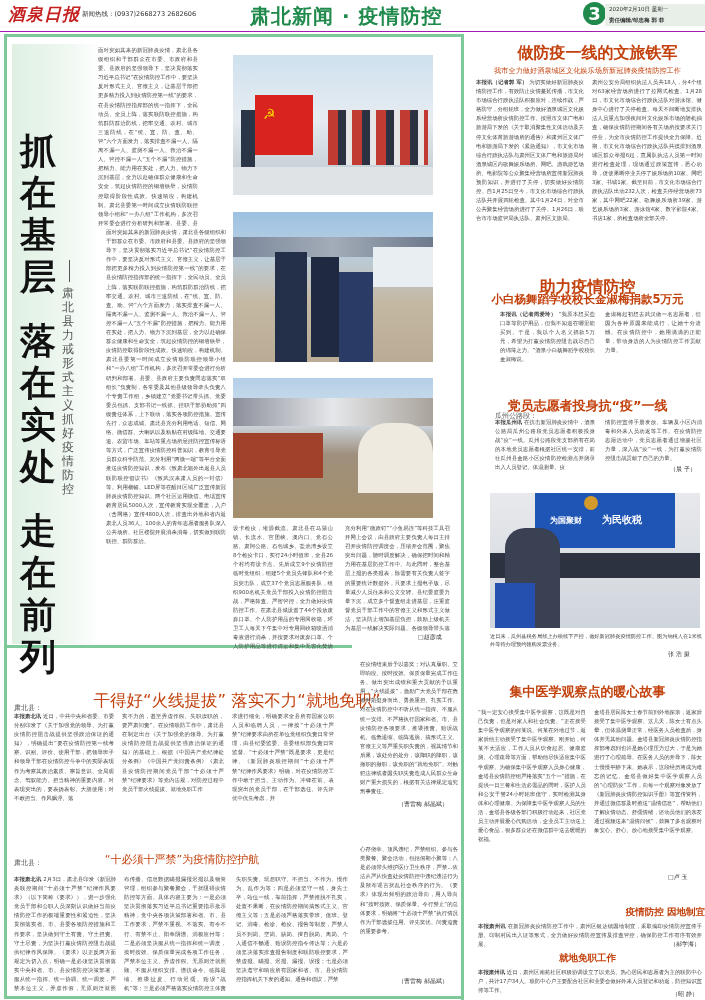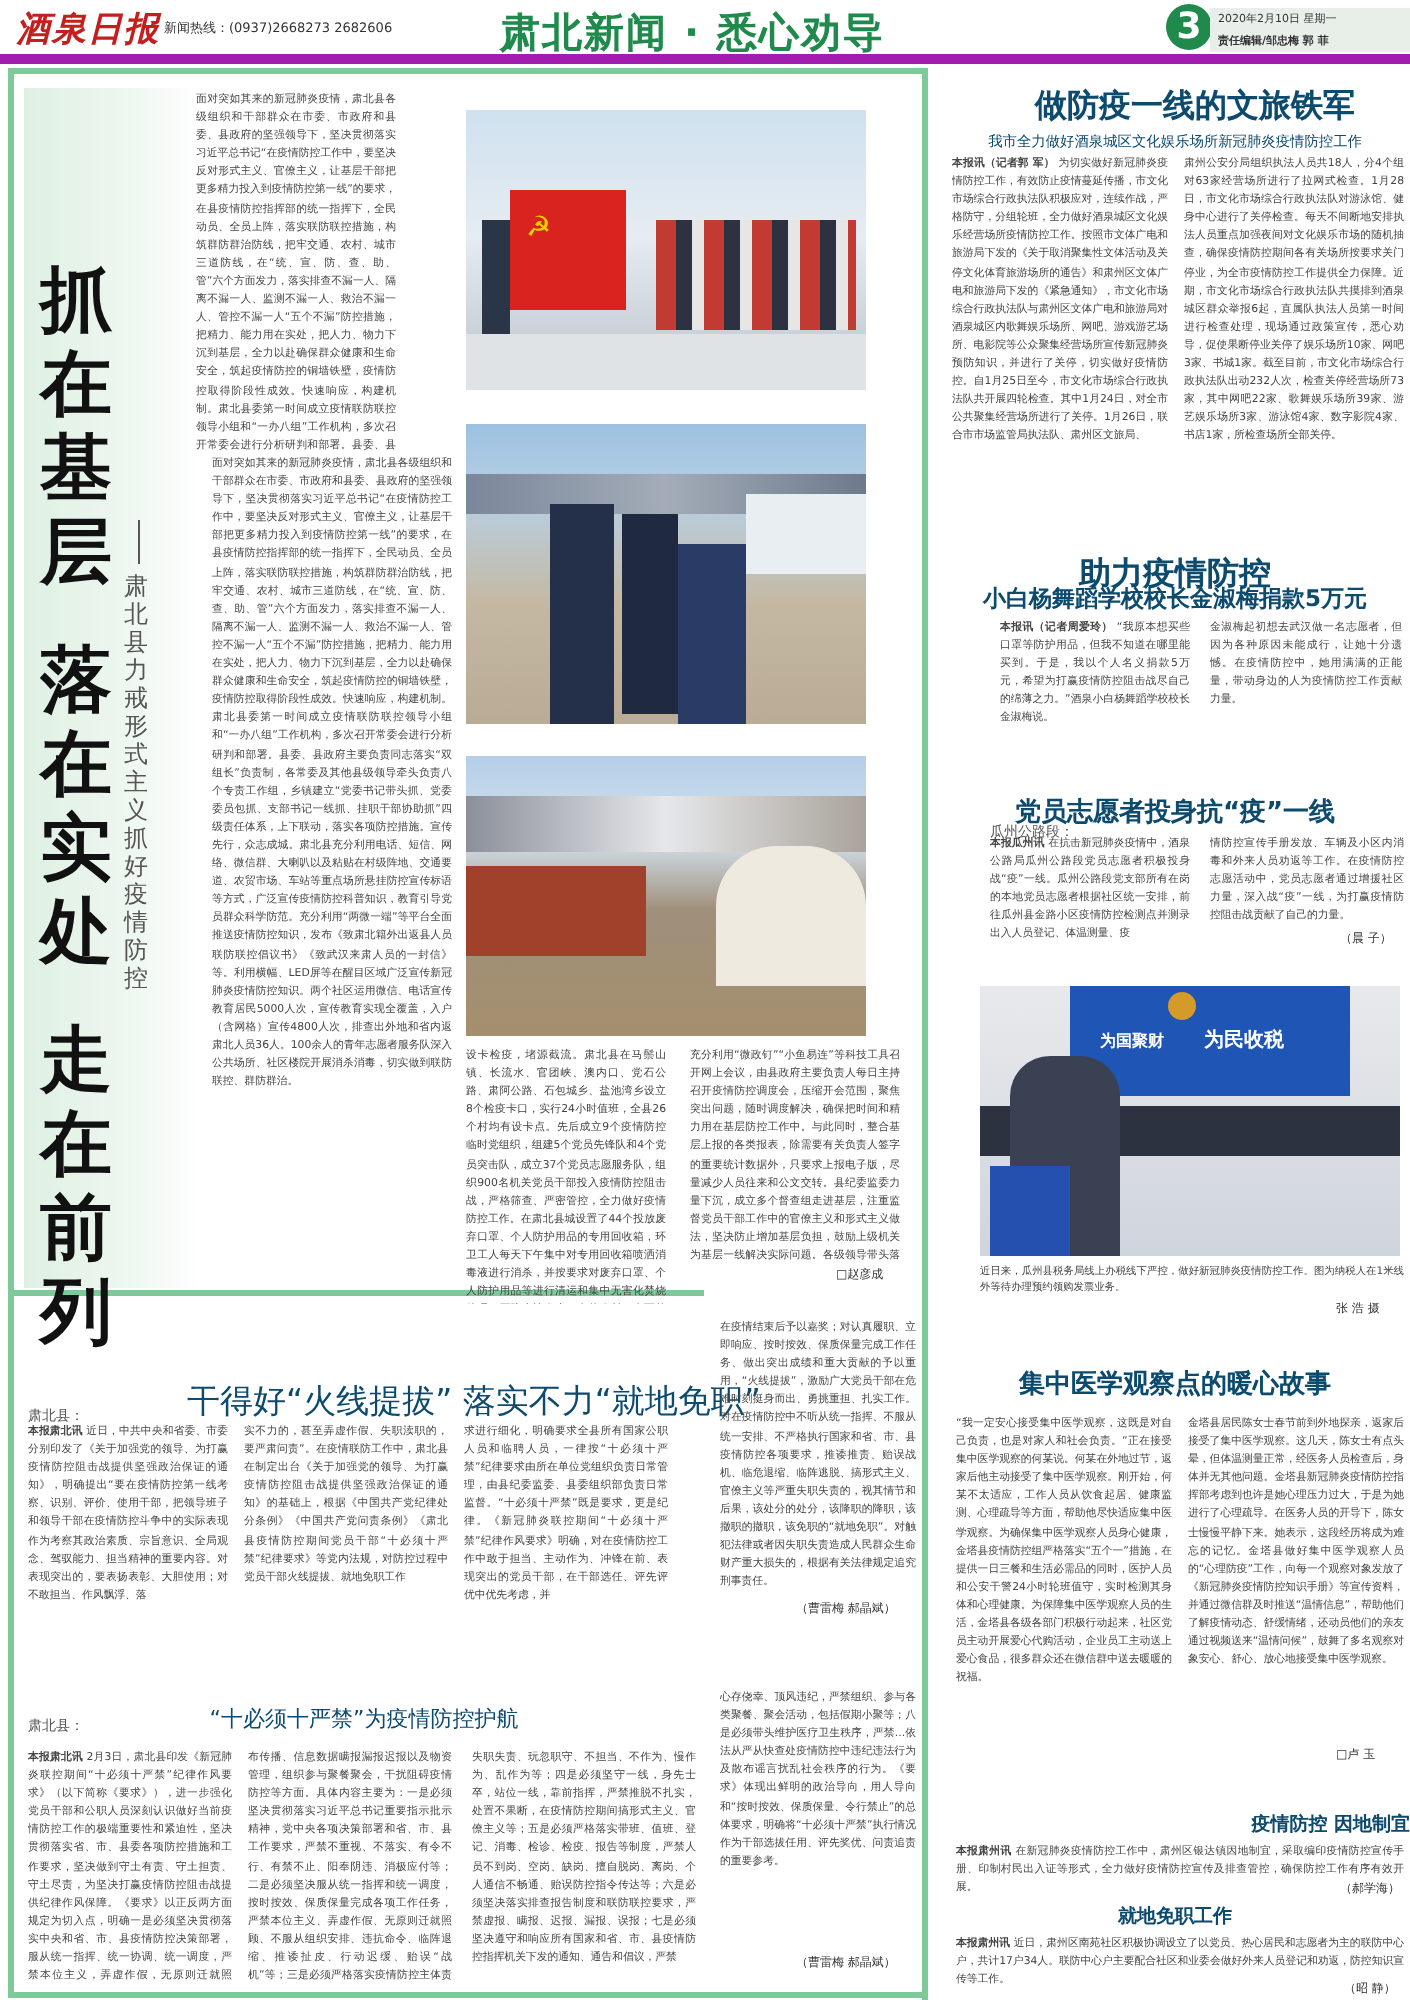--- a/index.html
+++ b/index.html
@@ -1,17 +1,17 @@
 <!DOCTYPE html>
 <html><head>
 <meta charset="utf-8">
 <style>
   * { box-sizing: border-box; margin: 0; padding: 0; }
   body { width: 705px; height: 1000px; background: #fff; font-family: "DejaVu Serif", "Liberation Serif", serif; color: #333; position: relative; overflow: hidden; }
-  .masthead { position: absolute; left: 0; top: 0; width: 705px; height: 32px; border-bottom: 5px solid #a21caf; }
+  .masthead { position: absolute; left: 0; top: 0; width: 705px; height: 32px; border-bottom: 1px solid #a21caf; }
   .logo { position: absolute; left: 8px; top: 3px; font-size: 17px; color: #c41f1f; font-style: italic; font-weight: bold; letter-spacing: 1px; font-family: "DejaVu Serif", serif; }
   .hotline { position: absolute; left: 82px; top: 10px; font-size: 6.5px; color: #333; font-family: "DejaVu Sans", sans-serif; }
   .section-title { position: absolute; left: 250px; top: 3px; font-size: 20px; color: #1f8a4c; font-weight: bold; font-family: "DejaVu Sans", sans-serif; letter-spacing: 1px; }
   .page-no { position: absolute; left: 583px; top: 2px; width: 23px; height: 23px; border-radius: 50%; background: #1f8a4c; color: #fff; font-size: 18px; font-weight: bold; text-align: center; line-height: 23px; font-family: "DejaVu Sans", sans-serif; }
   .date-box { position: absolute; left: 605px; top: 4px; width: 100px; height: 22px; background: #e8efe9; padding: 2px 4px; font-size: 5.5px; font-family: "DejaVu Sans", sans-serif; }
   .date-box div { white-space: nowrap; }
   .editor-line { margin-top: 4px; font-weight: bold; }
 
   .left-frame { position: absolute; left: 4px; top: 34px; width: 348px; height: 614px; border: 3px solid #7ec99a; border-right: none; }
   .right-frame-line { position: absolute; left: 461px; top: 34px; width: 3px; height: 966px; background: #7ec99a; }
@@ -22,35 +22,35 @@
   .big-headline { position: absolute; left: 18px; top: 130px; width: 40px; font-family: "DejaVu Sans", sans-serif; font-weight: bold; font-size: 36px; line-height: 42px; color: #111; text-align: center; }
   .big-headline span { display: block; }
   .big-headline .gap { height: 22px; }
   .subhead-vertical { position: absolute; left: 62px; top: 260px; width: 14px; font-size: 12px; line-height: 14px; color: #555; }
   .subhead-vertical .dash { display: block; height: 22px; width: 1px; background: #555; margin: 0 auto 4px; }
 
   .body-col { position: absolute; font-size: 5.4px; line-height: 9.1px; color: #444; text-align: justify; overflow: hidden; font-family: "DejaVu Sans", sans-serif; }
   .photo { position: absolute; overflow: hidden; }
   .byline { position: absolute; font-size: 6px; color: #333; font-family: "DejaVu Sans", sans-serif; }
 
-  .h-art { position: absolute; text-align: center; color: #0c4a6e; font-family: "DejaVu Sans", sans-serif; }
+  .h-art { position: absolute; text-align: center; color: #c2410c; font-family: "DejaVu Sans", sans-serif; }
   .kicker { position: absolute; font-size: 7px; color: #555; font-family: "DejaVu Sans", sans-serif; margin-top: 26px; }
 
   .photo-1 { left: 233px; top: 55px; width: 200px; height: 140px; background: linear-gradient(180deg, #cfe1ef 0%, #e6ecf1 45%, #b9c3ca 100%); }
   .photo-2 { left: 233px; top: 212px; width: 200px; height: 150px; background: linear-gradient(180deg, #9dc1e2 0%, #b8cfe2 25%, #c5b8a3 60%, #b9ab94 100%); }
   .photo-3 { left: 233px; top: 378px; width: 200px; height: 140px; background: linear-gradient(180deg, #b4cfe8 0%, #d4e1ec 30%, #9f8f7c 55%, #a58f6c 100%); }
   .photo-4 { left: 490px; top: 493px; width: 210px; height: 135px; background: linear-gradient(180deg, #e8e9ec 0%, #cfd5dc 100%); }
 </style>
 </head>
 <body>
 
 <div class="masthead">
   <div class="logo">酒泉日报</div>
   <div class="hotline">新闻热线：(0937)2668273  2682606</div>
-  <div class="section-title">肃北新闻 · 悉心劝导</div>
+  <div class="section-title">肃北新闻 · 疫情防控</div>
   <div class="page-no">3</div>
   <div class="date-box">
     <div>2020年2月10日  星期一</div>
     <div class="editor-line">责任编辑/邹忠梅  郭 菲</div>
   </div>
 </div>
 
 <div class="top-line"></div>
 <div class="left-frame"></div>
 <div class="right-frame-line"></div>

